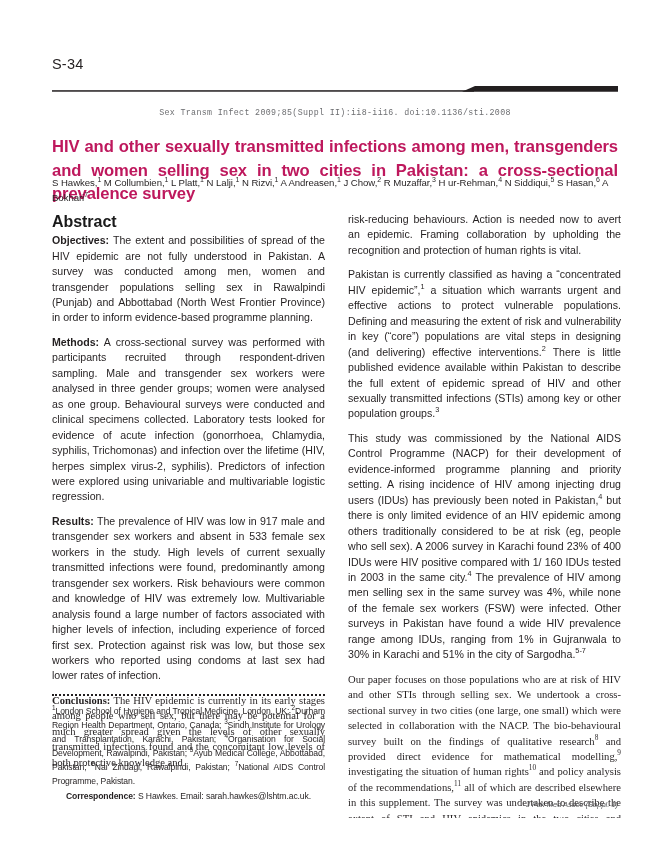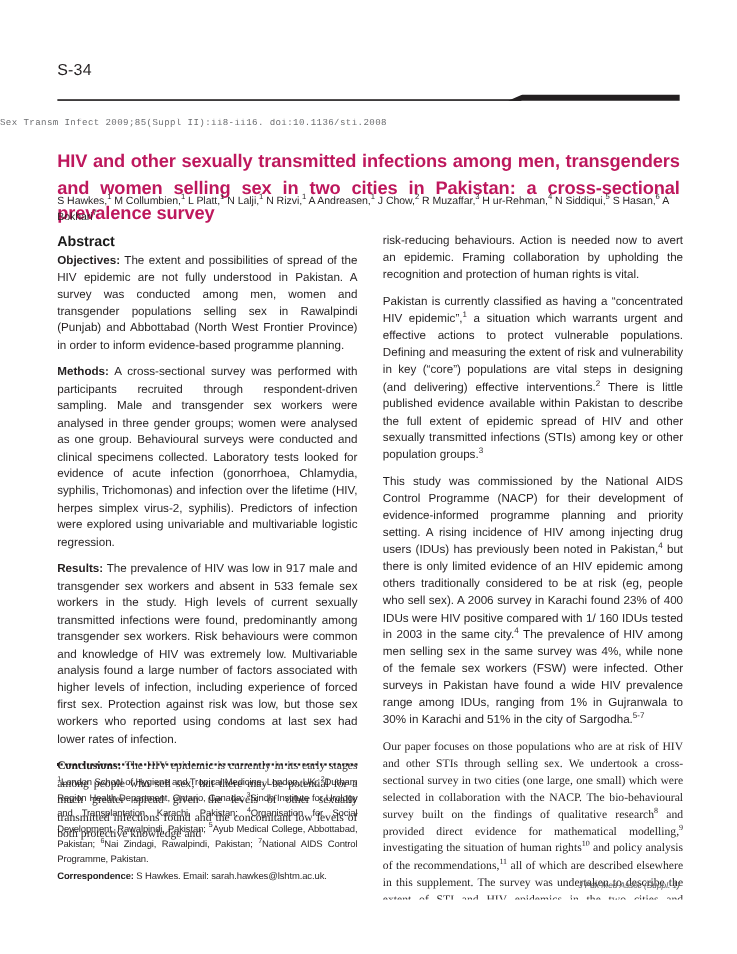--- a/index.html
+++ b/index.html
@@ -38,21 +38,21 @@
     width: 566px;
     height: 12px;
   }
   .header-rule svg { display: block; }
 
   .citation {
     position: absolute;
     left: 0;
     top: 108px;
     width: 670px;
-    text-align: left;
+    text-align: center;
     padding-right: 0px;
     box-sizing: border-box;
     font-family: "Liberation Mono", "DejaVu Sans Mono", monospace;
     font-size: 8.3px;
     letter-spacing: 0.35px;
     color: #6d6e71;
     white-space: nowrap;
     overflow: hidden;
   }
 
@@ -102,21 +102,21 @@
 
   .col p {
     margin: 0 0 9px 0;
     text-align: justify;
     hyphens: none;
   }
   .col p:last-child { margin-bottom: 0; font-family: Liberation Serif, serif; }
 
   h2.section-head {
     margin: 0 0 2px 0;
-    font-size: 13px;
+    font-size: 16px;
     font-weight: bold;
     line-height: 1.2;
     color: #1a1a1a;
     letter-spacing: -0.05px;
   }
 
   .lead { font-weight: bold; }
 
   sup.ref {
     font-size: 7.3px;
@@ -149,20 +149,21 @@
     font-size: 6.4px;
     vertical-align: super;
     line-height: 0;
   }
   .correspondence {
     font-size: 8.6px;
     line-height: 1.62;
     color: #231f20;
     margin-top: 1px;
     letter-spacing: -0.1px;
+    text-align: center;
   }
   .correspondence .corr-label { font-weight: bold; }
 
   
   .footer {
     position: absolute;
     right: 52px;
     top: 800px;
     font-size: 7.6px;
     font-style: italic;

